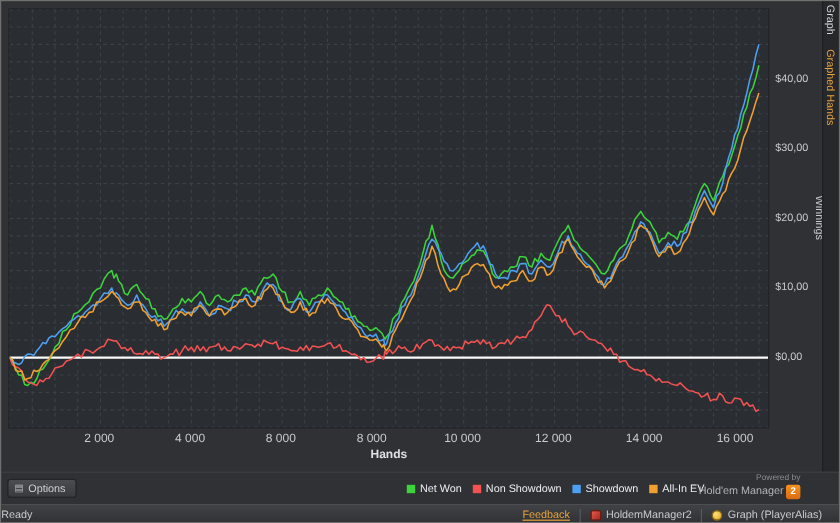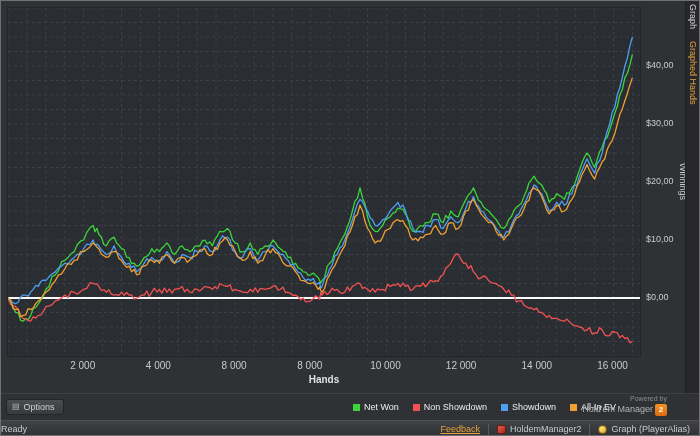--- a/index.html
+++ b/index.html
@@ -21,32 +21,32 @@
 
   .side-tabs { position:absolute; right:0; top:0; width:14px; height:392px; background:#26282b; border-left:1px solid #1d1f22; display:flex; flex-direction:column; align-items:center; padding-top:3px; gap:12px; }
   .side-tab { writing-mode:vertical-rl; font-size:9px; cursor:pointer; }
   .tab-graph { color:#d2d5d9; }
   .tab-graphed { color:#e8a33d; }
 
   .footer { position:absolute; left:0; top:392px; width:700px; height:27px; border-top:1px solid #3d3f42; }
   .options-btn { position:absolute; left:5px; top:5px; height:16px; padding:0 8px 0 5px; background:linear-gradient(#4b4d50,#383a3d); border:1px solid #232527; border-radius:3px; color:#d0d0d0; font-size:9px; display:flex; align-items:center; gap:4px; font-family:"Liberation Sans", sans-serif; cursor:pointer; }
   .opt-icon { font-size:8px; color:#b8bcc0; line-height:1; }
 
-  .legend { position:absolute; left:352px; top:8px; display:flex; gap:14px; }
+  .legend { position:absolute; left:338px; top:8px; display:flex; gap:9px; }
   .legend-item { display:flex; align-items:center; gap:4px; font-size:9px; color:#ecedee; white-space:nowrap; }
   .legend-marker { width:7px; height:7px; display:inline-block; }
 
   .powered { position:absolute; right:34px; top:1px; text-align:right; line-height:1.25; }
   .powered-line1 { font-size:7px; color:#8a8d90; }
   .powered-line2 { font-size:9px; color:#b2b5b8; display:flex; align-items:center; gap:2px; justify-content:flex-end; }
   .badge { display:inline-flex; width:12px; height:12px; background:linear-gradient(#f6921e,#d96b12); border-radius:2px; color:#fff; font-size:8px; font-weight:bold; align-items:center; justify-content:center; }
 
   .statusbar { position:absolute; left:0; top:419px; width:700px; height:17px; background:linear-gradient(#404245,#2e3033); border-top:1px solid #4c4e51; display:flex; align-items:center; font-size:9px; color:#c8cacc; }
   .status-left { flex:1; }
-  .status-right { display:flex; align-items:center; gap:8px; padding-right:11px; }
+  .status-right { display:flex; align-items:center; gap:8px; padding-right:16px; }
   .sep { width:1px; height:11px; background:#57595c; }
   .feedback { color:#e8a33d; text-decoration:underline; cursor:pointer; }
   .tray { display:flex; align-items:center; gap:4px; }
   .hm2-icon { width:9px; height:9px; border-radius:2px; background:linear-gradient(135deg,#e55b4a,#a5281d); border:1px solid #6e1a12; }
   .poker-icon { width:9px; height:9px; border-radius:50%; background:radial-gradient(circle at 35% 35%,#ffe27a,#d9a41f); border:1px solid #8a6a14; }
 </style>
 </head>
 <body>
 
 <div class="window">

